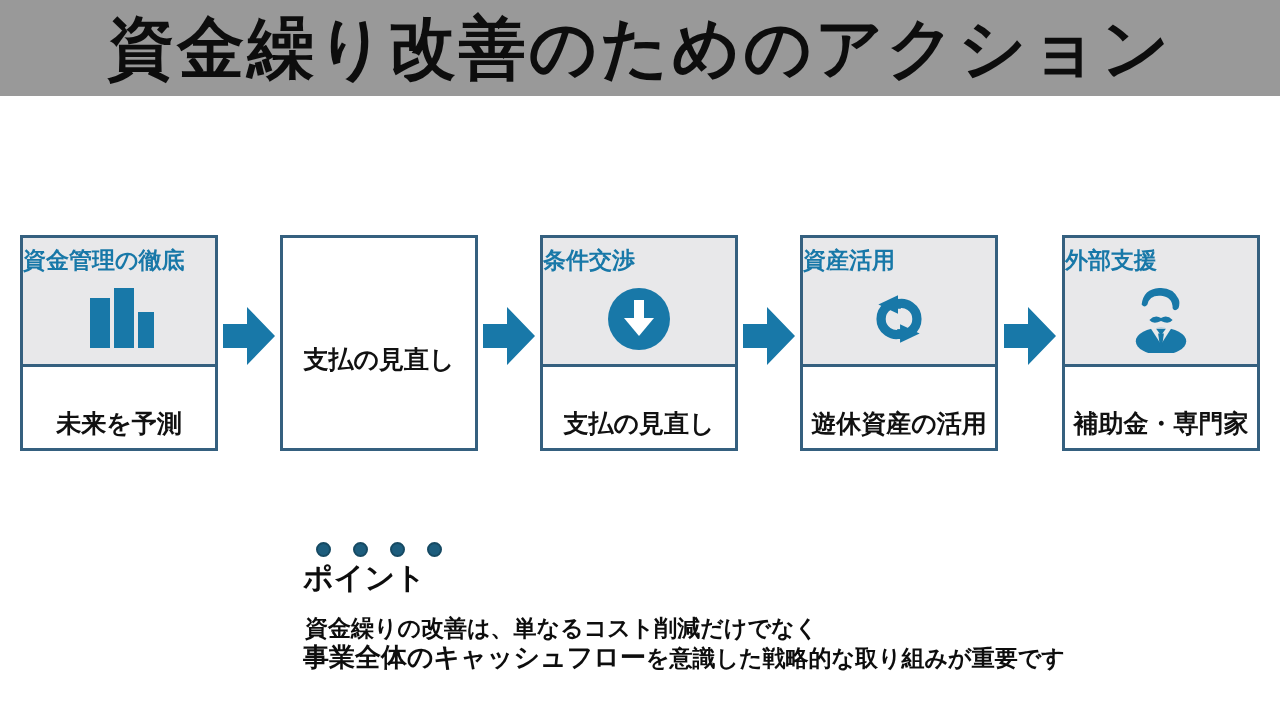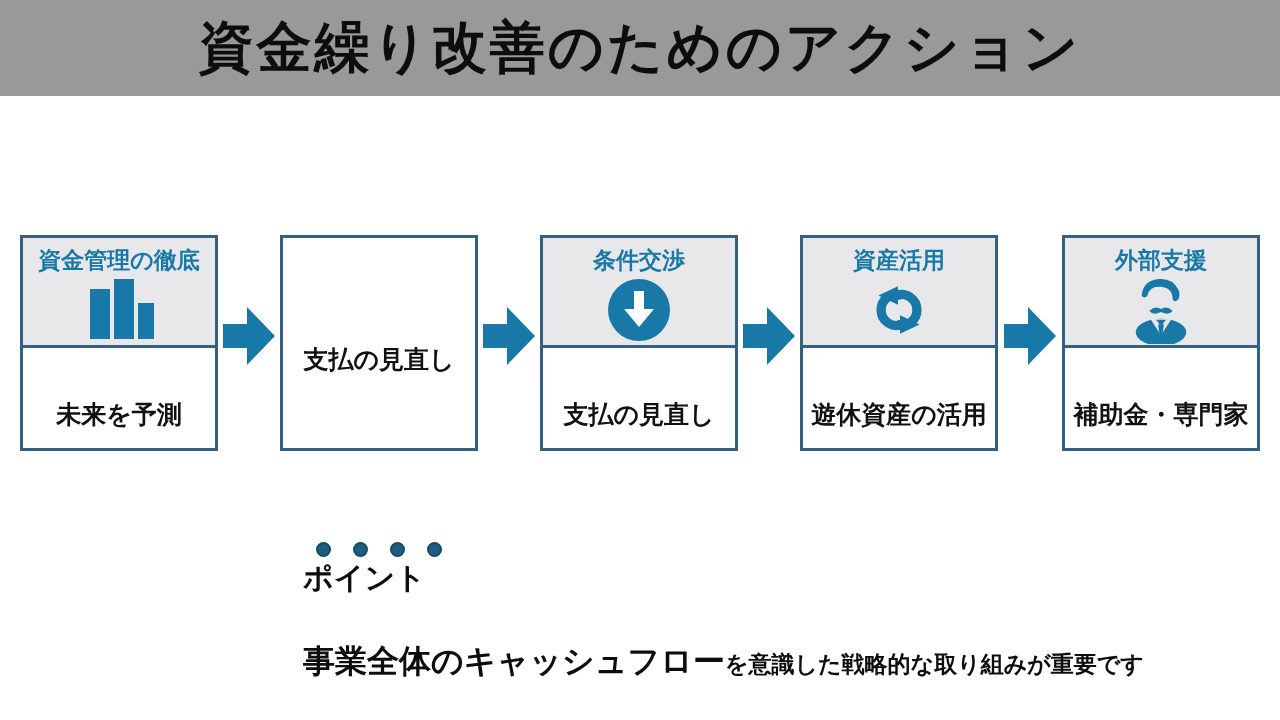--- a/index.html
+++ b/index.html
@@ -12,45 +12,45 @@
     --ink:#111111;
   }
   *{margin:0;padding:0;box-sizing:border-box;}
   html,body{background:#ffffff;}
   body{font-family:"Liberation Sans","DejaVu Sans",sans-serif;}
   #stage{position:relative;width:1280px;height:720px;background:#ffffff;overflow:hidden;}
 
   
   .titlebar{position:absolute;left:0;top:0;width:1280px;height:96px;background:var(--titlebar-bg);
     display:flex;align-items:center;justify-content:center;}
-  .titlebar h1{font-size:55px;font-weight:900;color:#0d0d0d;letter-spacing:3px;white-space:nowrap;}
+  .titlebar h1{font-size:67px;font-weight:900;color:#0d0d0d;letter-spacing:3px;white-space:nowrap;}
 
   
   .card{position:absolute;top:235px;width:198px;height:216px;border:3px solid var(--card-border);
     background:#ffffff;display:flex;flex-direction:column;}
-  .card-header{height:110px;background:var(--card-header-bg);border-bottom:3px solid var(--card-border);
-    display:flex;flex-direction:column;align-items:center;padding-top:9px;}
+  .card-header{height:129px;background:var(--card-header-bg);border-bottom:3px solid var(--card-border);
+    display:flex;flex-direction:column;padding-top:9px;}
   .card-title{font-size:23px;font-weight:700;color:var(--accent);white-space:nowrap;line-height:1.2;}
   .card-icon{flex:1;display:flex;align-items:center;justify-content:center;color:var(--accent);}
   .card-body{flex:1;display:flex;align-items:center;justify-content:center;}
   .card-body span{font-size:25px;font-weight:700;color:var(--ink);white-space:nowrap;margin-top:32px;}
 
   .c1{left:20px;} .c2{left:280px;} .c3{left:540px;} .c4{left:800px;} .c5{left:1062px;}
 
   
   .flow-arrow{position:absolute;top:307px;width:52px;height:58px;color:var(--accent);}
   .a1{left:223px;} .a2{left:483px;} .a3{left:743px;} .a4{left:1004px;}
 
   
   .points-dots{position:absolute;left:316px;top:542px;display:flex;gap:22px;}
   .points-dots .dot{width:15px;height:15px;border-radius:50%;background:var(--dot);border:2px solid var(--dot-border);}
   .points-heading{position:absolute;left:303px;top:558px;font-size:30px;font-weight:700;color:#0d0d0d;}
   .points-line1{position:absolute;left:305px;top:613px;font-size:23px;font-weight:700;color:#0d0d0d;white-space:nowrap;}
   .points-line2{position:absolute;left:303px;top:640px;font-size:23px;font-weight:700;color:#0d0d0d;white-space:nowrap;}
-  .points-line2 .em{font-size:32px;font-weight:900;}
+  .points-line2 .em{font-size:26px;font-weight:900;}
 </style>
 </head>
 <body>
 
 <div id="stage">
 
   <div class="titlebar">
     <h1>資金繰り改善のためのアクション</h1>
   </div>
 
@@ -145,15 +145,16 @@
     <polygon points="0,17 24,17 24,0 52,29 24,58 24,41 0,41" fill="currentColor"></polygon>
   </svg>
 
   <div class="points-dots">
       <span class="dot"></span>
       <span class="dot"></span>
       <span class="dot"></span>
       <span class="dot"></span>
     </div>
   <div class="points-heading">ポイント</div>
+  <div class="points-line1">資金繰りの改善は、単なるコスト削減だけでなく</div>
   <div class="points-line2"><span class="em">事業全体のキャッシュフロー</span><span>を意識した戦略的な取り組みが重要です</span></div>
 
 </div>
 
 </body></html>

